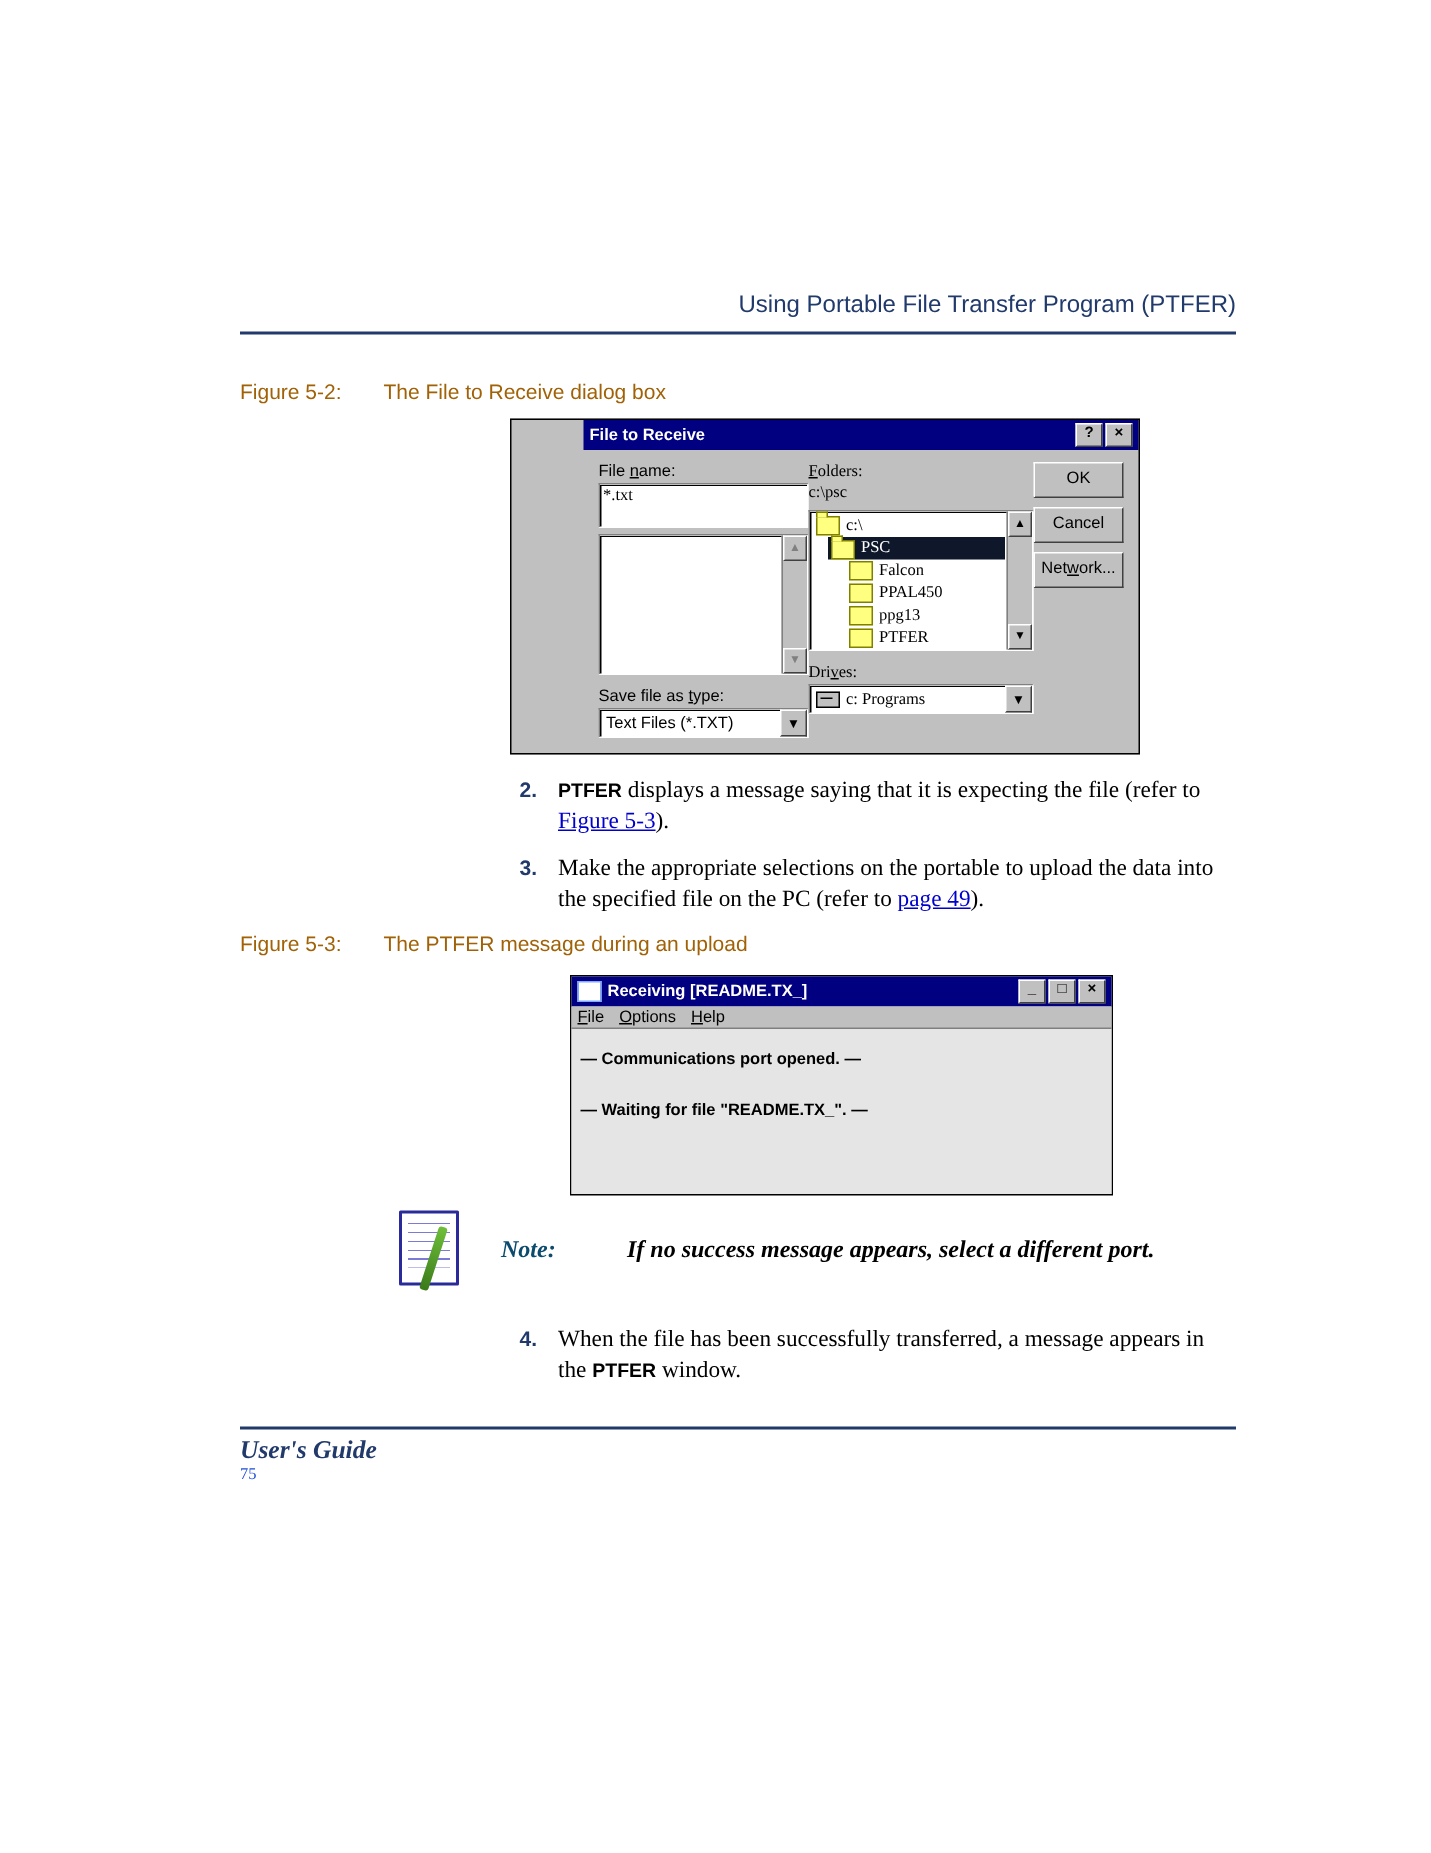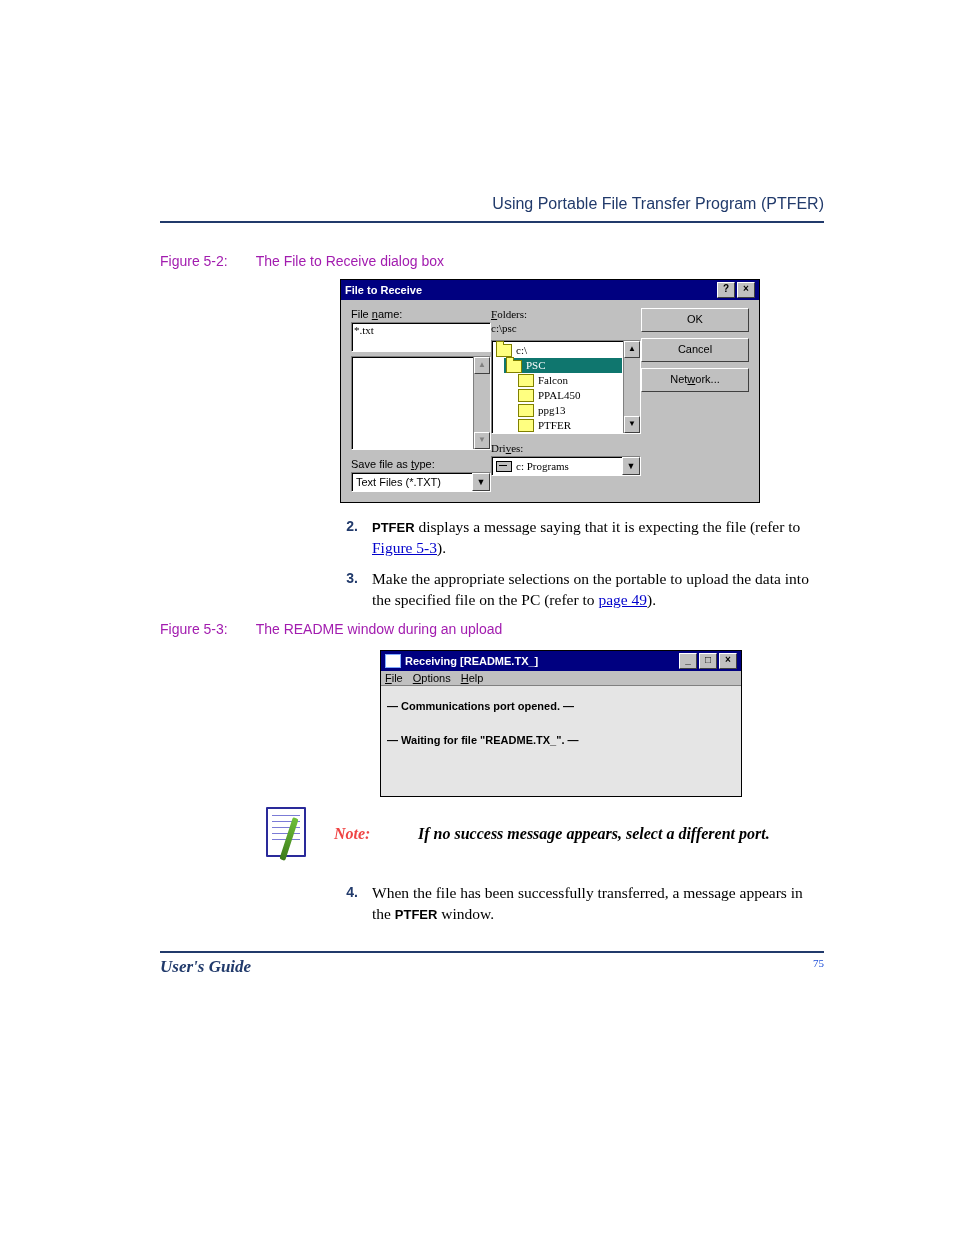--- a/index.html
+++ b/index.html
@@ -18,39 +18,40 @@
     font-family: Verdana, Arial, sans-serif;
     font-size: 16px;
     color: #213a6b;
     padding-bottom: 8px;
     border-bottom: 2px solid #213a6b;
     margin-bottom: 30px;
   }
   .figure-caption {
     font-family: Verdana, Arial, sans-serif;
     font-size: 14px;
-    color: #a21caf;
+    color: #a16207;
     margin: 8px 0 10px 0;
   }
   .figure-caption .cap-label {
     display: inline-block;
     width: 92px;
   }
   .dialog-wrap {
     margin: 0 0 14px 180px;
   }
   
   .dlg {
     width: 420px;
     background: #c0c0c0;
     border: 1px solid #000;
     box-sizing: border-box;
     font-family: Tahoma, Arial, sans-serif;
     font-size: 11px;
     color: #000;
+    padding-left: 48px;
   }
   .dlg-title {
     background: #000080;
     color: #fff;
     font-weight: bold;
     padding: 2px 4px;
     display: flex;
     align-items: center;
     font-size: 11px;
   }
@@ -107,21 +108,21 @@
   }
   .folders-path { margin-bottom: 6px; }
   .folder-listbox {
     width: 100%; height: 94px;
     position: relative; padding: 2px 18px 2px 2px;
   }
   .folder-row {
     display: flex; align-items: center; gap: 4px;
     padding: 0 2px; font-size: 11px; line-height: 15px;
   }
-  .folder-row.sel { background: #0f766e; color: #fff; align-items: flex-end; }
+  .folder-row.sel { background: #0f172a; color: #fff; align-items: flex-end; }
   .ico-folder {
     width: 14px; height: 11px; display: inline-block;
     background: #ffff80; border: 1px solid #808000;
     position: relative;
   }
   .ico-folder.open::before {
     content: ""; position: absolute; left: -1px; top: -4px;
     width: 6px; height: 3px; background: #ffff80; border: 1px solid #808000; border-bottom: none;
   }
   .indent1 { margin-left: 10px; }
@@ -227,34 +228,35 @@
   }
   .note-pen {
     position: absolute; left: 26px; top: 10px;
     width: 6px; height: 44px;
     background: linear-gradient(#6fbf3a, #3a7a1a);
     transform: rotate(18deg);
     border-radius: 2px;
   }
   .note-label {
     font-style: italic; font-weight: bold;
-    color: #ef4444; font-family: Georgia, serif;
+    color: #0c4a6e; font-family: Georgia, serif;
     font-size: 16px;
     width: 60px;
   }
   .note-text {
     font-style: italic; font-weight: bold;
     font-family: Georgia, serif; font-size: 16px;
   }
 
   .footer-rule { border-top: 2px solid #213a6b; margin-top: 26px; }
   .footer {
     display: flex; justify-content: space-between;
     font-family: Georgia, serif;
     padding-top: 4px;
+    flex-direction: column;
   }
   .footer .fl {
     font-style: italic; font-weight: bold; color: #213a6b; font-size: 17px;
   }
   .footer .fr {
     font-weight: normal; color: #1d4ed8; font-size: 11px;
   }
 </style>
 </head>
 <body>
@@ -359,21 +361,21 @@
     <div class="step">
       <div class="step-num">3.</div>
       <div class="step-body">
         <span>Make the appropriate selections on the portable to upload the data into the specified file on the PC (refer to </span><a class="reflink">page 49</a><span>).</span>
       </div>
     </div>
   </div>
 
   <div class="figure-caption">
     <span class="cap-label">Figure 5-3:</span>
-    <span>The README window during an upload</span>
+    <span>The PTFER message during an upload</span>
   </div>
 
   <div class="win2-wrap">
     <div class="win2">
       <div class="win2-title">
         <span class="ico-app"></span>
         <span>Receiving [README.TX_]</span>
         <span class="tspace"></span>
         <span class="winbtn">_</span>
         <span class="winbtn">□</span>

